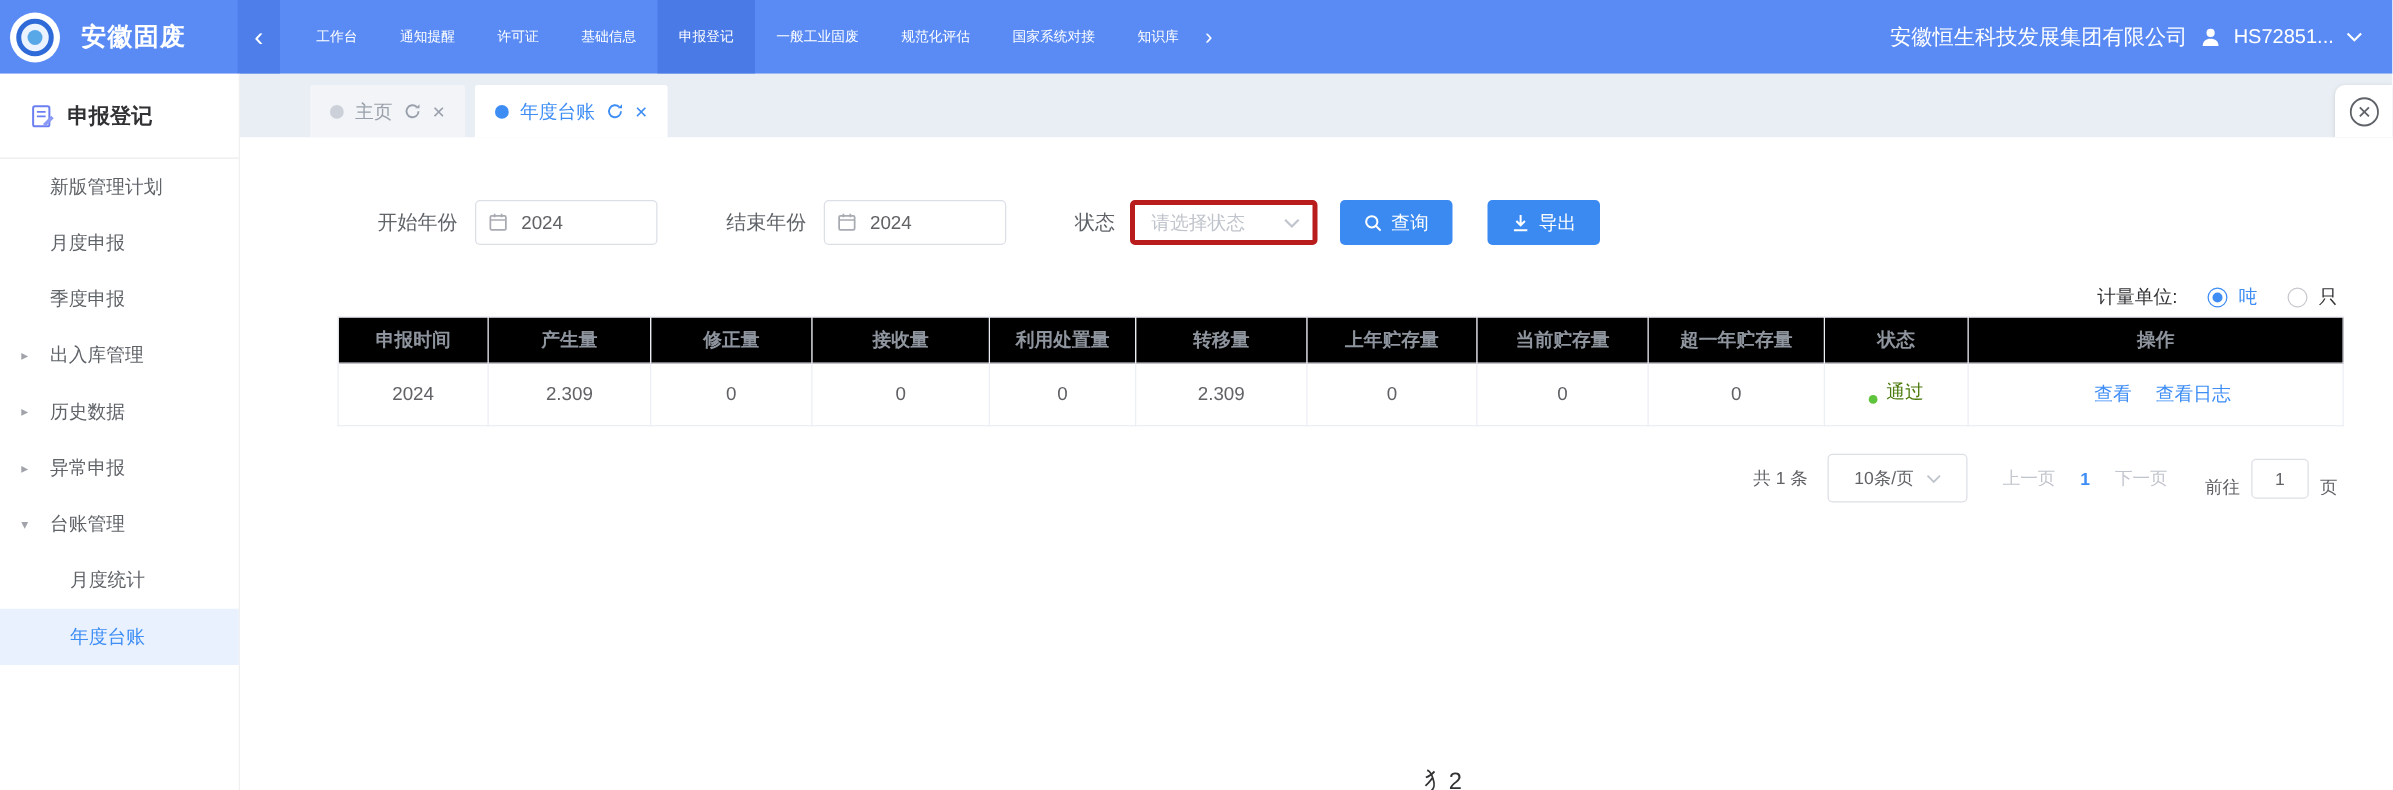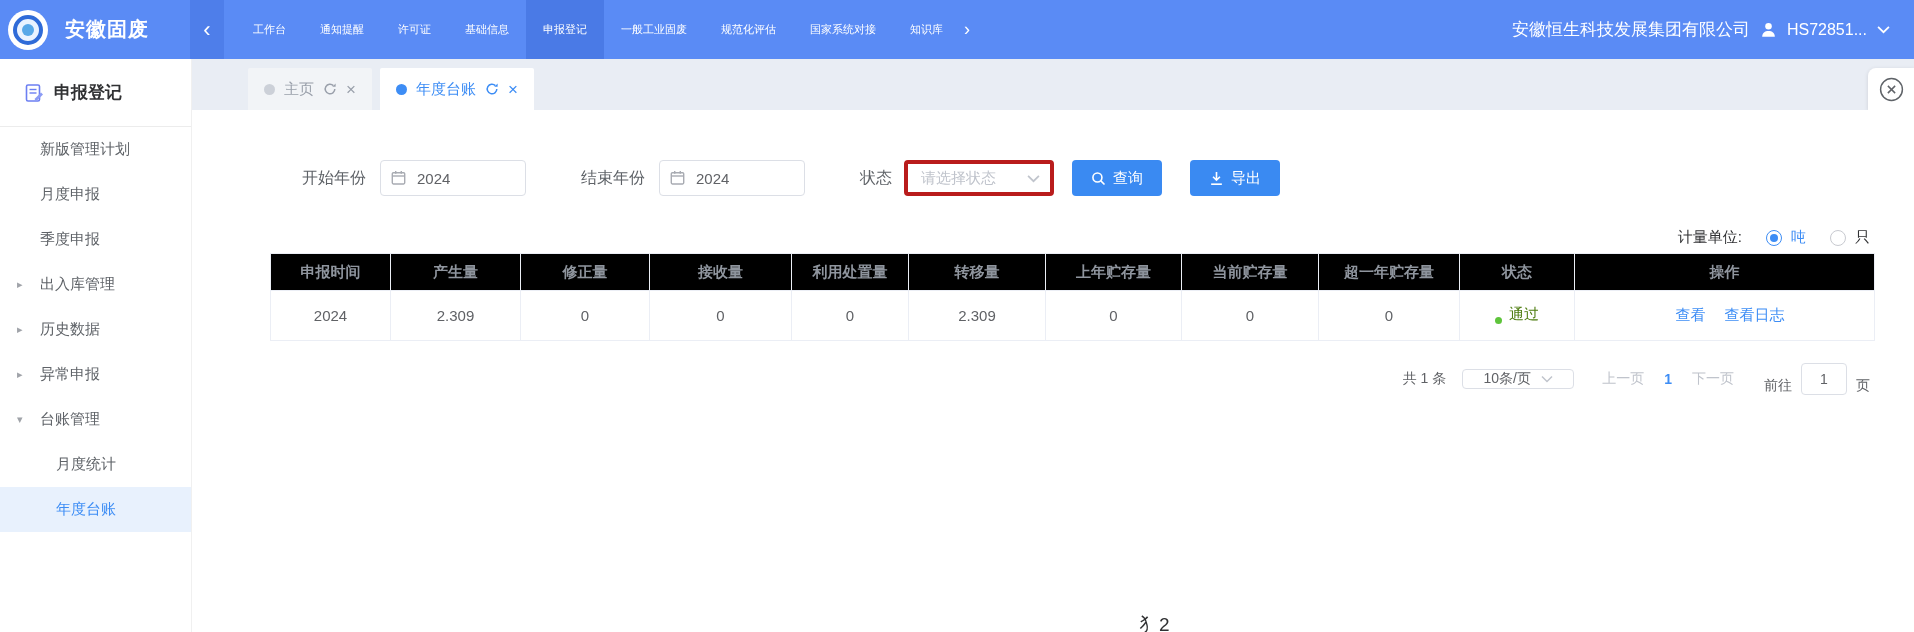--- a/index.html
+++ b/index.html
@@ -71,21 +71,21 @@
   table.grid th, table.grid td { border:1px solid #ebeef5; text-align:center; font-size:15px; }
   table.grid th { height:37px; color:#8f959e; font-weight:700; background:#000000; }
   table.grid td { height:50px; color:#606266; }
   td.op-cell { text-align:left; padding-left:26px; }
   .status-wrap { display:inline-flex; align-items:flex-end; gap:7px; color:#4d7c0f; }
   .status-dot { width:7px; height:7px; border-radius:50%; background:#5ec43b; display:inline-block; }
   .link { color:#3d8df5; cursor:pointer; margin-right:15px; }
   
   .pager { display:flex; align-items:center; justify-content:flex-end; margin:22px 44px 0 0; font-size:14px; color:#606266; }
   .pager .total { margin-right:16px; }
-  .size-select { width:112px; height:20px; border:1px solid #dcdfe6; border-radius:4px; display:flex; align-items:center; justify-content:center; gap:10px; cursor:pointer; margin-right:18px; }
+  .size-select { width:112px; height:39px; border:1px solid #dcdfe6; border-radius:4px; display:flex; align-items:center; justify-content:center; gap:10px; cursor:pointer; margin-right:18px; }
   .pg-btn { color:#c0c4cc; margin:0 10px; cursor:default; }
   .pg-num { color:#3d8df5; font-weight:700; margin:0 10px; cursor:pointer; }
   .goto { display:flex; align-items:flex-end; gap:9px; margin-left:20px; }
   .goto input { width:46px; height:32px; border:1px solid #dcdfe6; border-radius:4px; text-align:center; font-size:14px; color:#606266; outline:none; font-family:inherit; }
   
   .frag { position:absolute; left:1140px; top:612px; font-size:19px; color:#303133; }
   svg { flex-shrink:0; }
 </style>
 </head>
 <body>

